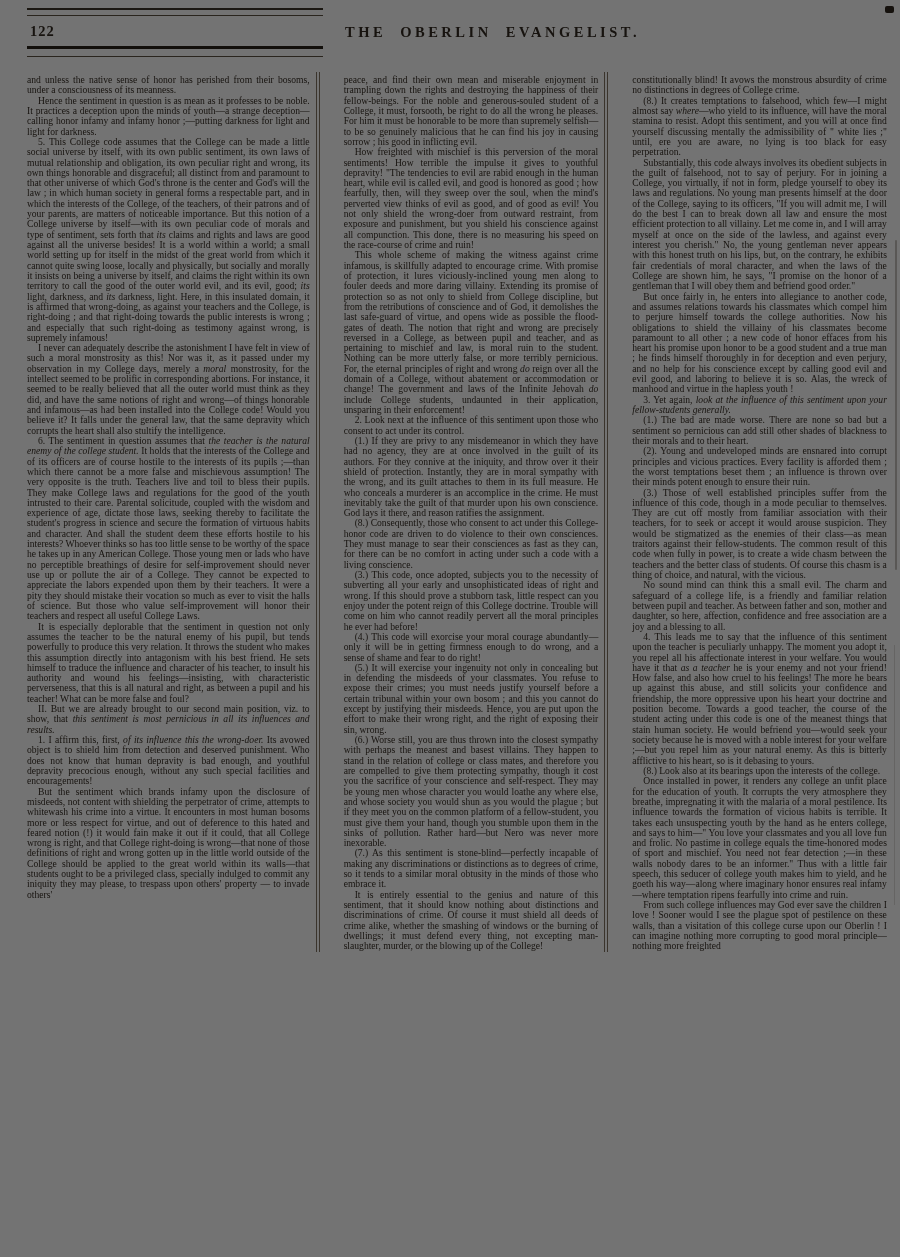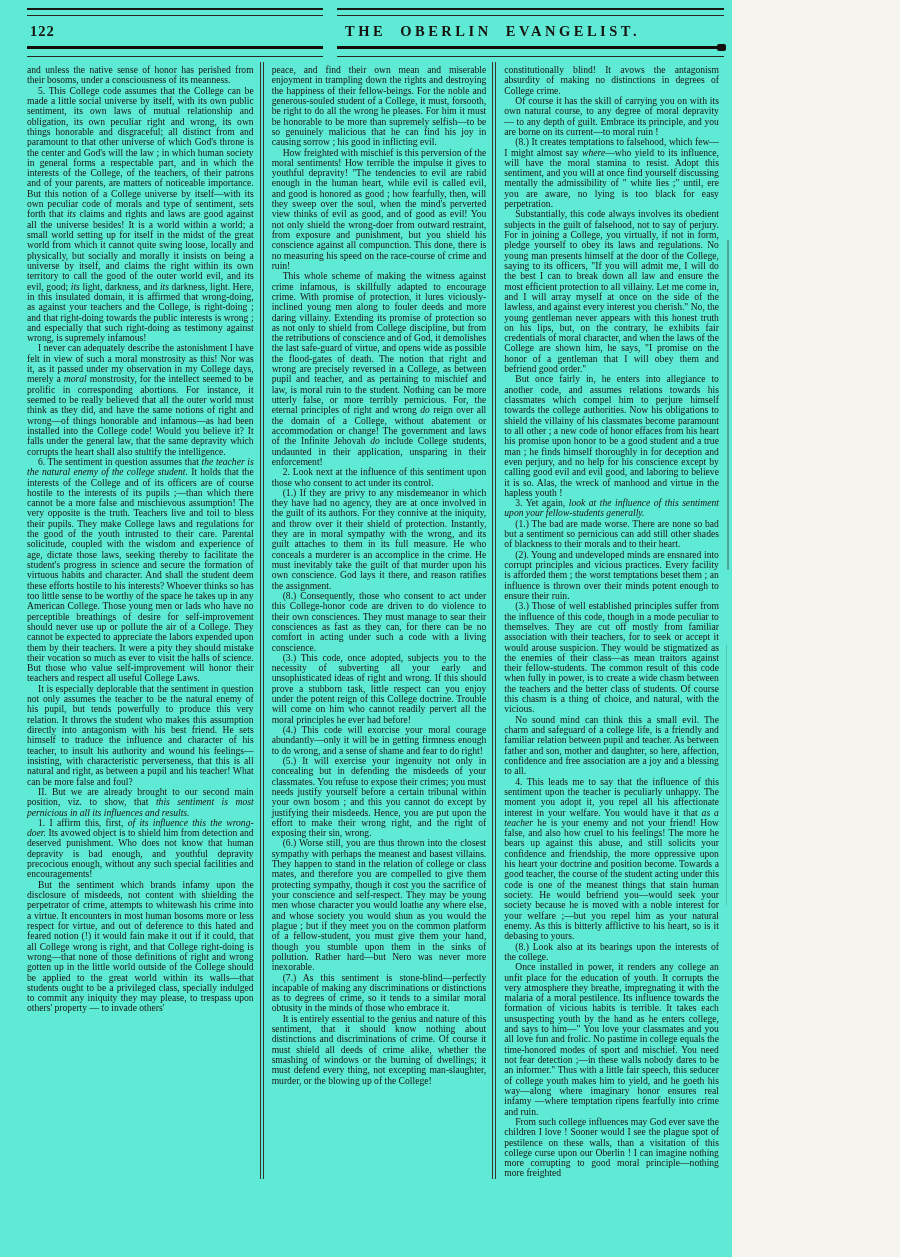--- a/index.html
+++ b/index.html
@@ -1,35 +1,35 @@
 <!DOCTYPE html>
 <html><head>
 <meta charset="utf-8">
 <style>
   html,body{margin:0;padding:0;}
   body{width:900px;height:1257px;background:#f6f4ee;overflow:hidden;
        font-family:"Liberation Serif", serif;color:#17130f;}
-  .page{position:relative;width:732px;height:1257px;background:#5eead4;}
+  .page{position:relative;width:900px;height:1257px;background:#737373;}
 
   
   .header{display:flex;padding:8px 8px 0 27px;align-items:stretch;}
   .h-left{width:296px;margin-right:14px;display:flex;flex-direction:column;}
-  .h-right{flex:1;display:flex;flex-direction:column;}
+  .h-right{flex:1;display:flex;flex-direction:row;}
   .rule-thin{height:5px;border-top:2px solid #1b1712;border-bottom:1px solid #2a251e;}
   .rule-heavy{height:7px;border-top:3px solid #120f0b;border-bottom:1px solid #2a251e;position:relative;}
   .h-right .rule-heavy::after{content:"";position:absolute;right:-2px;top:-5px;width:9px;height:7px;background:#15110d;border-radius:2px;}
   .h-mid{flex:1;display:flex;align-items:center;min-height:30px;}
   .pageno{font-size:14.5px;font-weight:bold;letter-spacing:1px;padding-left:3px;}
   .masthead{font-size:14.5px;font-weight:bold;letter-spacing:3.5px;word-spacing:7px;padding-left:8px;white-space:nowrap;}
 
   
-  .columns{display:flex;margin:5px 7px 0 27px;}
+  .columns{display:flex;margin:15px 7px 0 27px;}
   .col{width:33.33%;box-sizing:border-box;padding:3px 6px 0 0;
        font-size:9.6px;line-height:1.075;text-align:justify;}
-  .col-sep{border-left:4px double #3a342c;padding-left:8px;}
+  .col-sep{border-left:4px double #3a342c;padding-left:24px;}
   .para{text-indent:11px;}
   .para.noindent{text-indent:0;}
   .para i{font-style:italic;}
 
   
   .edge-streak{position:absolute;right:3px;top:240px;width:2px;height:330px;background:rgba(40,34,28,.35);border-radius:2px;}
   .edge-streak2{position:absolute;right:5px;top:645px;width:1px;height:260px;background:rgba(40,34,28,.18);}
 </style>
 </head>
 <body>
@@ -49,20 +49,21 @@
       <div class="h-mid">
         <span class="masthead">THE OBERLIN EVANGELIST.</span>
       </div>
       <div class="rule-heavy"></div>
     </div>
   </div>
 
   <div class="columns">
     <div class="col">
         <div class="para noindent"><span>and unless the native sense of honor has perished from their bosoms, under a consciousness of its meanness.</span></div>
+        <div class="para"><span>Hence the sentiment in question is as mean as it professes to be noble. It practices a deception upon the minds of youth—a strange deception—calling honor infamy and infamy honor ;—putting darkness for light and light for darkness.</span></div>
         <div class="para"><span>5. This College code assumes that the College can be made a little social universe by itself, with its own public sentiment, its own laws of mutual relationship and obligation, its own peculiar right and wrong, its own things honorable and disgraceful; all distinct from and paramount to that other universe of which God's throne is the center and God's will the law ; in which human society in general forms a respectable part, and in which the interests of the College, of the teachers, of their patrons and of your parents, are matters of noticeable importance. But this notion of a College universe by itself—with its own peculiar code of morals and type of sentiment, sets forth that </span><i>its</i><span> claims and rights and laws are good against all the universe besides! It is a world within a world; a small world setting up for itself in the midst of the great world from which it cannot quite swing loose, locally and physically, but socially and morally it insists on being a universe by itself, and claims the right within its own territory to call the good of the outer world evil, and its evil, good; </span><i>its</i><span> light, darkness, and </span><i>its</i><span> darkness, light. Here, in this insulated domain, it is affirmed that wrong-doing, as against your teachers and the College, is right-doing ; and that right-doing towards the public interests is wrong ; and especially that such right-doing as testimony against wrong, is supremely infamous!</span></div>
         <div class="para"><span>I never can adequately describe the astonishment I have felt in view of such a moral monstrosity as this! Nor was it, as it passed under my observation in my College days, merely a </span><i>moral</i><span> monstrosity, for the intellect seemed to be prolific in corresponding abortions. For instance, it seemed to be really believed that all the outer world must think as they did, and have the same notions of right and wrong—of things honorable and infamous—as had been installed into the College code! Would you believe it? It falls under the general law, that the same depravity which corrupts the heart shall also stultify the intelligence.</span></div>
         <div class="para"><span>6. The sentiment in question assumes that </span><i>the teacher is the natural enemy of the college student.</i><span> It holds that the interests of the College and of its officers are of course hostile to the interests of its pupils ;—than which there cannot be a more false and mischievous assumption! The very opposite is the truth. Teachers live and toil to bless their pupils. They make College laws and regulations for the good of the youth intrusted to their care. Parental solicitude, coupled with the wisdom and experience of age, dictate those laws, seeking thereby to facilitate the student's progress in science and secure the formation of virtuous habits and character. And shall the student deem these efforts hostile to his interests? Whoever thinks so has too little sense to be worthy of the space he takes up in any American College. Those young men or lads who have no perceptible breathings of desire for self-improvement should never use up or pollute the air of a College. They cannot be expected to appreciate the labors expended upon them by their teachers. It were a pity they should mistake their vocation so much as ever to visit the halls of science. But those who value self-improvement will honor their teachers and respect all useful College Laws.</span></div>
         <div class="para"><span>It is especially deplorable that the sentiment in question not only assumes the teacher to be the natural enemy of his pupil, but tends powerfully to produce this very relation. It throws the student who makes this assumption directly into antagonism with his best friend. He sets himself to traduce the influence and character of his teacher, to insult his authority and wound his feelings—insisting, with characteristic perverseness, that this is all natural and right, as between a pupil and his teacher! What can be more false and foul?</span></div>
         <div class="para"><span>II. But we are already brought to our second main position, viz. to show, that </span><i>this sentiment is most pernicious in all its influences and results.</i><span></span></div>
         <div class="para"><span>1. I affirm this, first, </span><i>of its influence this the wrong-doer.</i><span> Its avowed object is to shield him from detection and deserved punishment. Who does not know that human depravity is bad enough, and youthful depravity precocious enough, without any such special facilities and encouragements!</span></div>
         <div class="para"><span>But the sentiment which brands infamy upon the disclosure of misdeeds, not content with shielding the perpetrator of crime, attempts to whitewash his crime into a virtue. It encounters in most human bosoms more or less respect for virtue, and out of deference to this hated and feared notion (!) it would fain make it out if it could, that all College wrong is right, and that College right-doing is wrong—that none of those definitions of right and wrong gotten up in the little world outside of the College should be applied to the great world within its walls—that students ought to be a privileged class, specially indulged to commit any iniquity they may please, to trespass upon others' property — to invade others'</span></div>
       </div>
     <div class="col col-sep">
         <div class="para noindent"><span>peace, and find their own mean and miserable enjoyment in trampling down the rights and destroying the happiness of their fellow-beings. For the noble and generous-souled student of a College, it must, forsooth, be right to do all the wrong he pleases. For him it must be honorable to be more than supremely selfish—to be so genuinely malicious that he can find his joy in causing sorrow ; his good in inflicting evil.</span></div>
@@ -72,22 +73,21 @@
         <div class="para"><span>(1.) If they are privy to any misdemeanor in which they have had no agency, they are at once involved in the guilt of its authors. For they connive at the iniquity, and throw over it their shield of protection. Instantly, they are in moral sympathy with the wrong, and its guilt attaches to them in its full measure. He who conceals a murderer is an accomplice in the crime. He must inevitably take the guilt of that murder upon his own conscience. God lays it there, and reason ratifies the assignment.</span></div>
         <div class="para"><span>(8.) Consequently, those who consent to act under this College-honor code are driven to do violence to their own consciences. They must manage to sear their consciences as fast as they can, for there can be no comfort in acting under such a code with a living conscience.</span></div>
         <div class="para"><span>(3.) This code, once adopted, subjects you to the necessity of subverting all your early and unsophisticated ideas of right and wrong. If this should prove a stubborn task, little respect can you enjoy under the potent reign of this College doctrine. Trouble will come on him who cannot readily pervert all the moral principles he ever had before!</span></div>
         <div class="para"><span>(4.) This code will exorcise your moral courage abundantly—only it will be in getting firmness enough to do wrong, and a sense of shame and fear to do right!</span></div>
         <div class="para"><span>(5.) It will exercise your ingenuity not only in concealing but in defending the misdeeds of your classmates. You refuse to expose their crimes; you must needs justify yourself before a certain tribunal within your own bosom ; and this you cannot do except by justifying their misdeeds. Hence, you are put upon the effort to make their wrong right, and the right of exposing their sin, wrong.</span></div>
         <div class="para"><span>(6.) Worse still, you are thus thrown into the closest sympathy with perhaps the meanest and basest villains. They happen to stand in the relation of college or class mates, and therefore you are compelled to give them protecting sympathy, though it cost you the sacrifice of your conscience and self-respect. They may be young men whose character you would loathe any where else, and whose society you would shun as you would the plague ; but if they meet you on the common platform of a fellow-student, you must give them your hand, though you stumble upon them in the sinks of pollution. Rather hard—but Nero was never more inexorable.</span></div>
         <div class="para"><span>(7.) As this sentiment is stone-blind—perfectly incapable of making any discriminations or distinctions as to degrees of crime, so it tends to a similar moral obtusity in the minds of those who embrace it.</span></div>
         <div class="para"><span>It is entirely essential to the genius and nature of this sentiment, that it should know nothing about distinctions and discriminations of crime. Of course it must shield all deeds of crime alike, whether the smashing of windows or the burning of dwellings; it must defend every thing, not excepting man-slaughter, murder, or the blowing up of the College!</span></div>
       </div>
     <div class="col col-sep">
-        <div class="para noindent"><span>constitutionally blind! It avows the antagonism absurdity of making no distinctions in degrees of College crime.</span></div>
-        <div class="para"><span>Of course it has the skill of carrying you on with its own natural course, to any degree of moral depravity — to any depth of guilt. Embrace its principle, and you are borne on its current—to moral ruin !</span></div>
+        <div class="para noindent"><span>constitutionally blind! It avows the monstrous absurdity of crime no distinctions in degrees of College crime.</span></div>
         <div class="para"><span>(8.) It creates temptations to falsehood, which few—I might almost say </span><i>where</i><span>—who yield to its influence, will have the moral stamina to resist. Adopt this sentiment, and you will at once find yourself discussing mentally the admissibility of " white lies ;" until, ere you are aware, no lying is too black for easy perpetration.</span></div>
         <div class="para"><span>Substantially, this code always involves its obedient subjects in the guilt of falsehood, not to say of perjury. For in joining a College, you virtually, if not in form, pledge yourself to obey its laws and regulations. No young man presents himself at the door of the College, saying to its officers, "If you will admit me, I will do the best I can to break down all law and ensure the most efficient protection to all villainy. Let me come in, and I will array myself at once on the side of the lawless, and against every interest you cherish." No, the young gentleman never appears with this honest truth on his lips, but, on the contrary, he exhibits fair credentials of moral character, and when the laws of the College are shown him, he says, "I promise on the honor of a gentleman that I will obey them and befriend good order."</span></div>
         <div class="para"><span>But once fairly in, he enters into allegiance to another code, and assumes relations towards his classmates which compel him to perjure himself towards the college authorities. Now his obligations to shield the villainy of his classmates become paramount to all other ; a new code of honor effaces from his heart his promise upon honor to be a good student and a true man ; he finds himself thoroughly in for deception and even perjury, and no help for his conscience except by calling good evil and evil good, and laboring to believe it is so. Alas, the wreck of manhood and virtue in the hapless youth !</span></div>
         <div class="para"><span>3. Yet again, </span><i>look at the influence of this sentiment upon your fellow-students generally.</i><span></span></div>
         <div class="para"><span>(1.) The bad are made worse. There are none so bad but a sentiment so pernicious can add still other shades of blackness to their morals and to their heart.</span></div>
         <div class="para"><span>(2). Young and undeveloped minds are ensnared into corrupt principles and vicious practices. Every facility is afforded them ; the worst temptations beset them ; an influence is thrown over their minds potent enough to ensure their ruin.</span></div>
         <div class="para"><span>(3.) Those of well established principles suffer from the influence of this code, though in a mode peculiar to themselves. They are cut off mostly from familiar association with their teachers, for to seek or accept it would arouse suspicion. They would be stigmatized as the enemies of their class—as mean traitors against their fellow-students. The common result of this code when fully in power, is to create a wide chasm between the teachers and the better class of students. Of course this chasm is a thing of choice, and natural, with the vicious.</span></div>
         <div class="para"><span>No sound mind can think this a small evil. The charm and safeguard of a college life, is a friendly and familiar relation between pupil and teacher. As between father and son, mother and daughter, so here, affection, confidence and free association are a joy and a blessing to all.</span></div>
         <div class="para"><span>4. This leads me to say that the influence of this sentiment upon the teacher is peculiarly unhappy. The moment you adopt it, you repel all his affectionate interest in your welfare. You would have it that </span><i>as a teacher</i><span> he is your enemy and not your friend! How false, and also how cruel to his feelings! The more he bears up against this abuse, and still solicits your confidence and friendship, the more oppressive upon his heart your doctrine and position become. Towards a good teacher, the course of the student acting under this code is one of the meanest things that stain human society. He would befriend you—would seek your society because he is moved with a noble interest for your welfare ;—but you repel him as your natural enemy. As this is bitterly afflictive to his heart, so is it debasing to yours.</span></div>
         <div class="para"><span>(8.) Look also at its bearings upon the interests of the college.</span></div>

